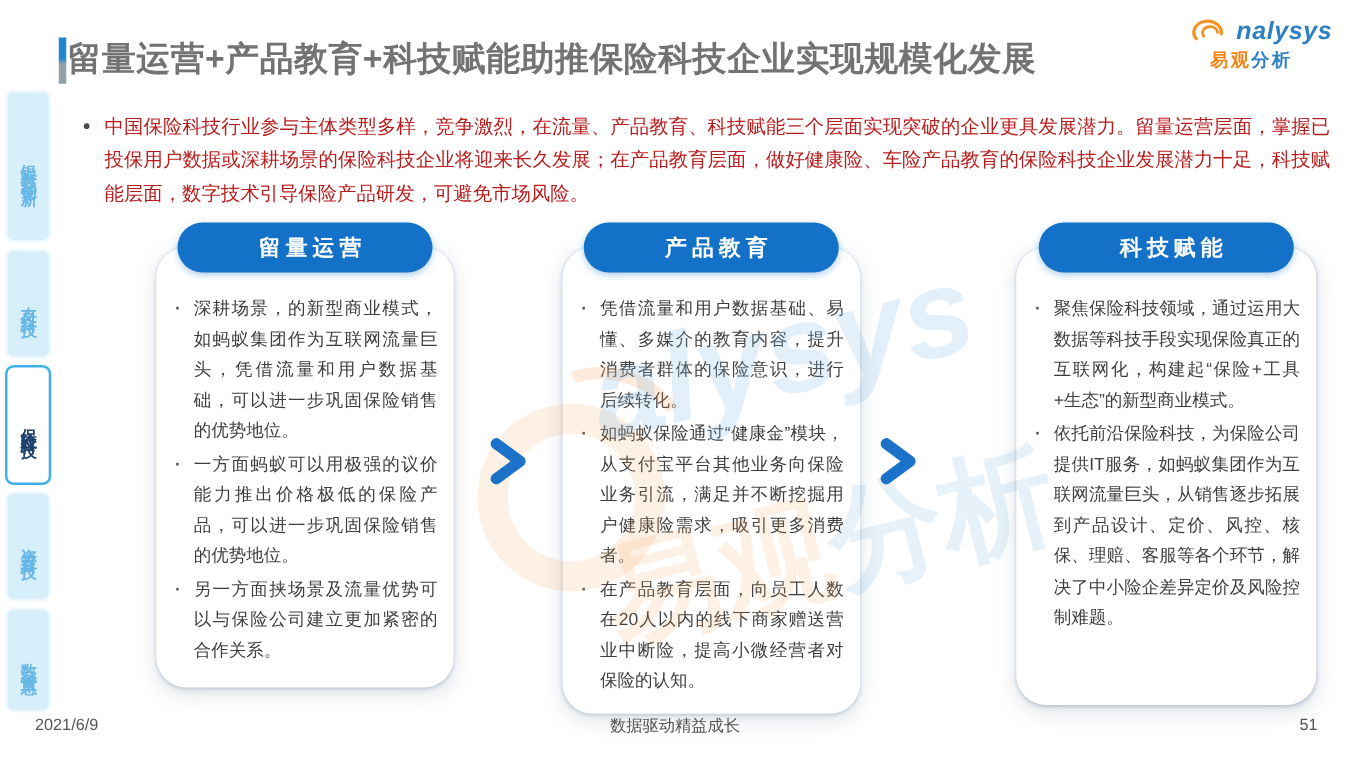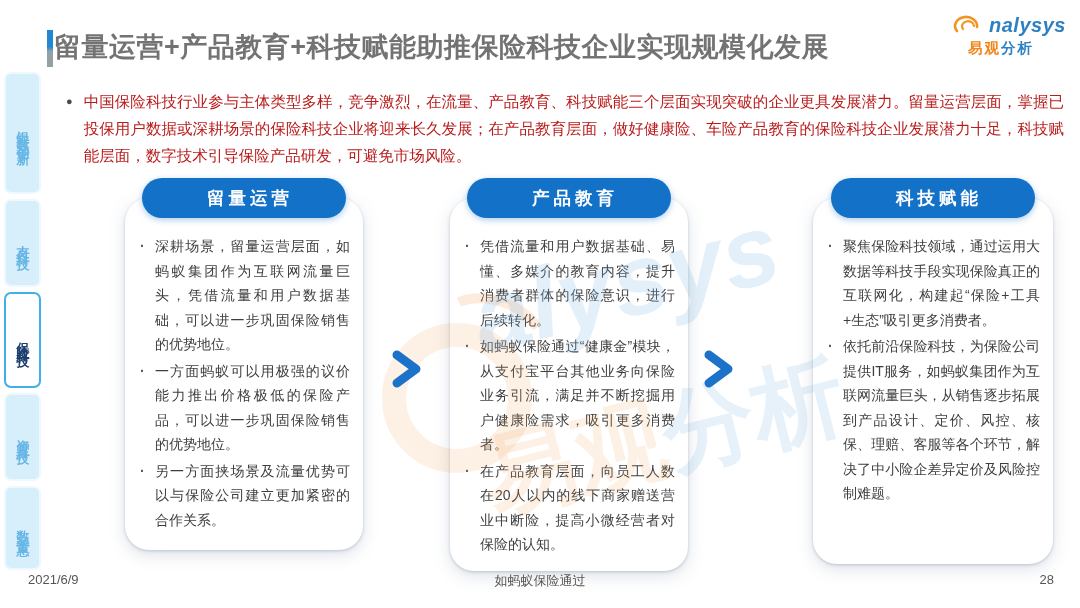--- a/index.html
+++ b/index.html
@@ -122,21 +122,21 @@
       <span>易观</span><span class="wm-cn-b">分析</span>
     </div>
   </div>
 
   <section class="card c1">
     <div class="pill">留量运营</div>
     <div class="card-body">
       <ul>
         <li>
             <span class="mk">·</span>
-            <span>深耕场景，留量运营层面，如蚂蚁集团作为互联网流量巨头，凭借流量和用户数据基础，可以进一步巩固保险销售的优势地位。</span>
+            <span>深耕场景，的新型商业模式，如蚂蚁集团作为互联网流量巨头，凭借流量和用户数据基础，可以进一步巩固保险销售的优势地位。</span>
           </li>
         <li>
             <span class="mk">·</span>
             <span>一方面蚂蚁可以用极强的议价能力推出价格极低的保险产品，可以进一步巩固保险销售的优势地位。</span>
           </li>
         <li>
             <span class="mk">·</span>
             <span>另一方面挟场景及流量优势可以与保险公司建立更加紧密的合作关系。</span>
           </li>
       </ul>
@@ -174,29 +174,29 @@
       <polyline points="8,7 27,21 8,35" fill="none" stroke="#1b72c8" stroke-width="9" stroke-linecap="round" stroke-linejoin="round"></polyline>
     </svg>
   </div>
 
   <section class="card c3">
     <div class="pill">科技赋能</div>
     <div class="card-body">
       <ul>
         <li>
             <span class="mk">·</span>
-            <span>聚焦保险科技领域，通过运用大数据等科技手段实现保险真正的互联网化，构建起“保险+工具+生态”吸引更多消费者。</span>
+            <span>聚焦保险科技领域，通过运用大数据等科技手段实现保险真正的互联网化，构建起“保险+工具+生态”的新型商业模式。</span>
           </li>
         <li>
             <span class="mk">·</span>
             <span>依托前沿保险科技，为保险公司提供IT服务，如蚂蚁集团作为互联网流量巨头，从销售逐步拓展到产品设计、定价、风控、核保、理赔、客服等各个环节，解决了中小险企差异定价及风险控制难题。</span>
           </li>
       </ul>
     </div>
   </section>
 
   <div class="footer">
     <span class="f-date">2021/6/9</span>
-    <span class="f-slogan">如蚂蚁保险通过</span>
-    <span class="f-page">28</span>
+    <span class="f-slogan">数据驱动精益成长</span>
+    <span class="f-page">51</span>
   </div>
 
 </div>
 
 </body></html>

